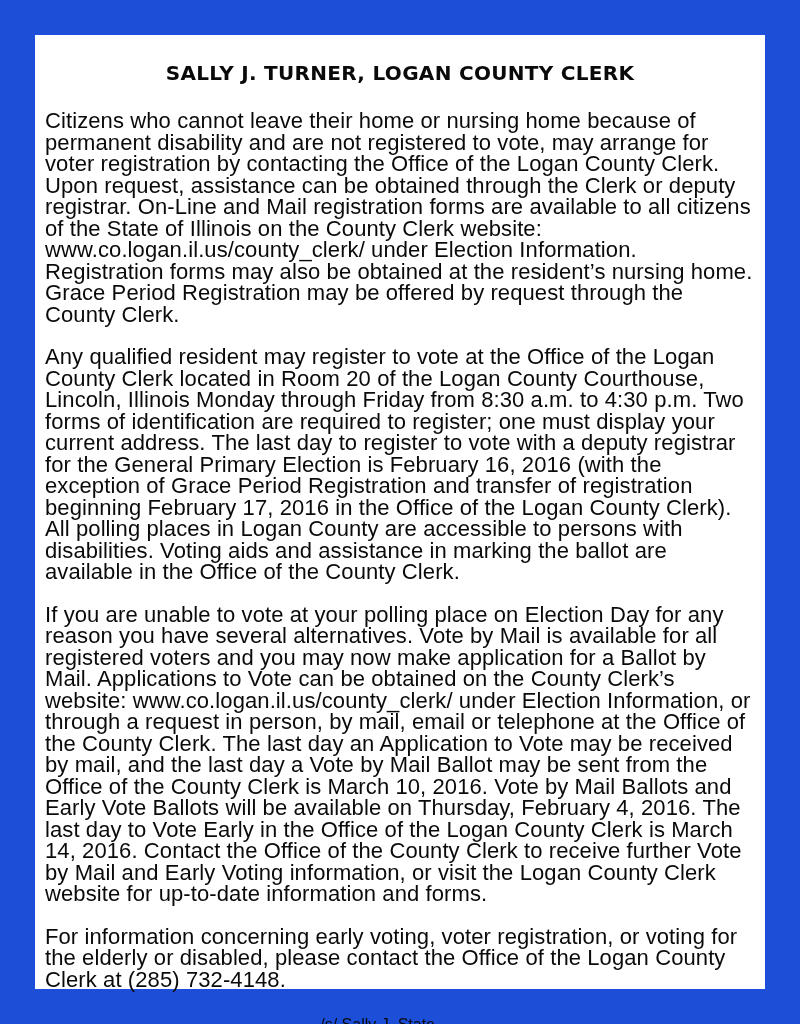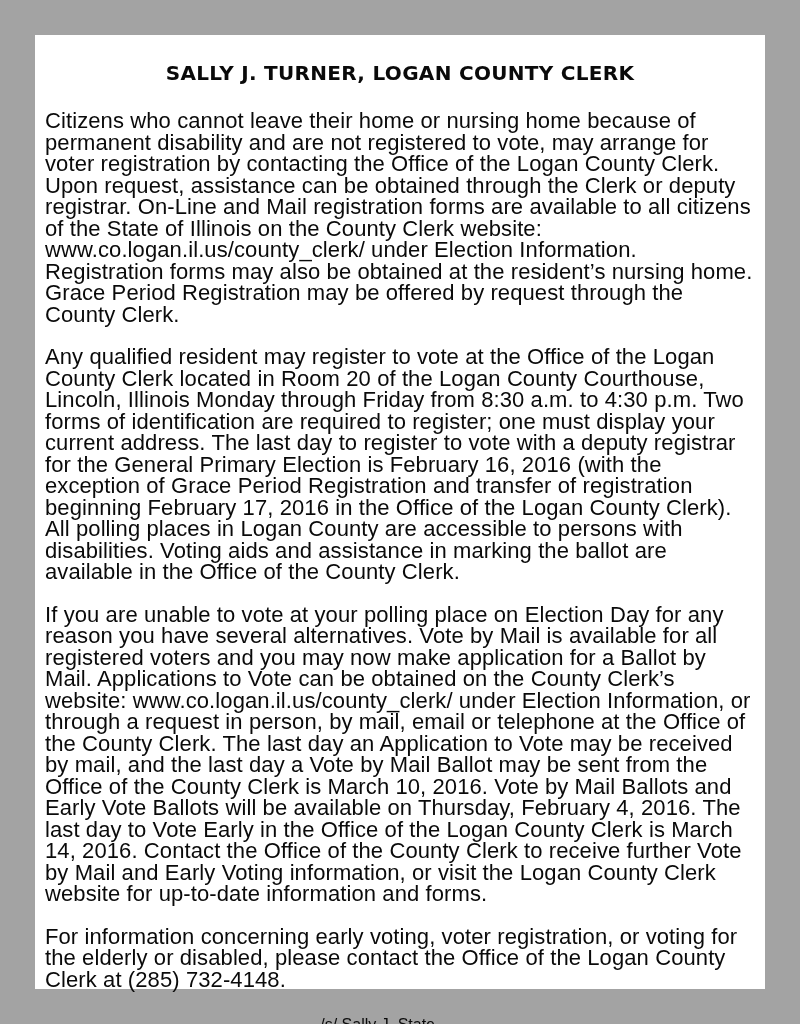--- a/index.html
+++ b/index.html
@@ -10,21 +10,21 @@
     width: 800px;
     height: 1024px;
     background: #060606;
     font-family: "Liberation Sans", sans-serif;
     overflow: hidden;
   }
   .canvas {
     position: relative;
     width: 800px;
     height: 1024px;
-    background: #a3a3a3;
+    background: #1d4ed8;
   }
   .page {
     position: absolute;
     left: 35px;
     top: 35px;
     width: 730px;
     height: 954px;
     background: #ffffff;
     box-sizing: border-box;
     padding: 20px 10px 0 10px;

